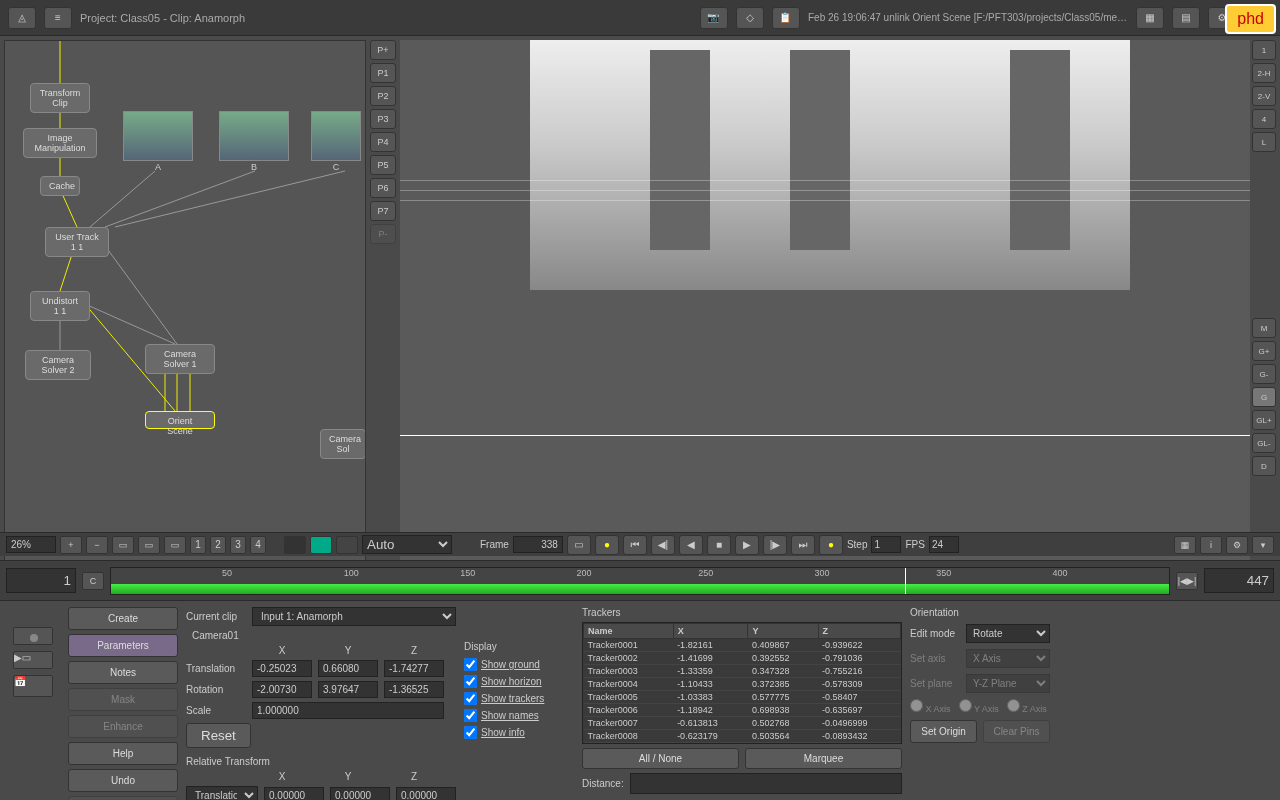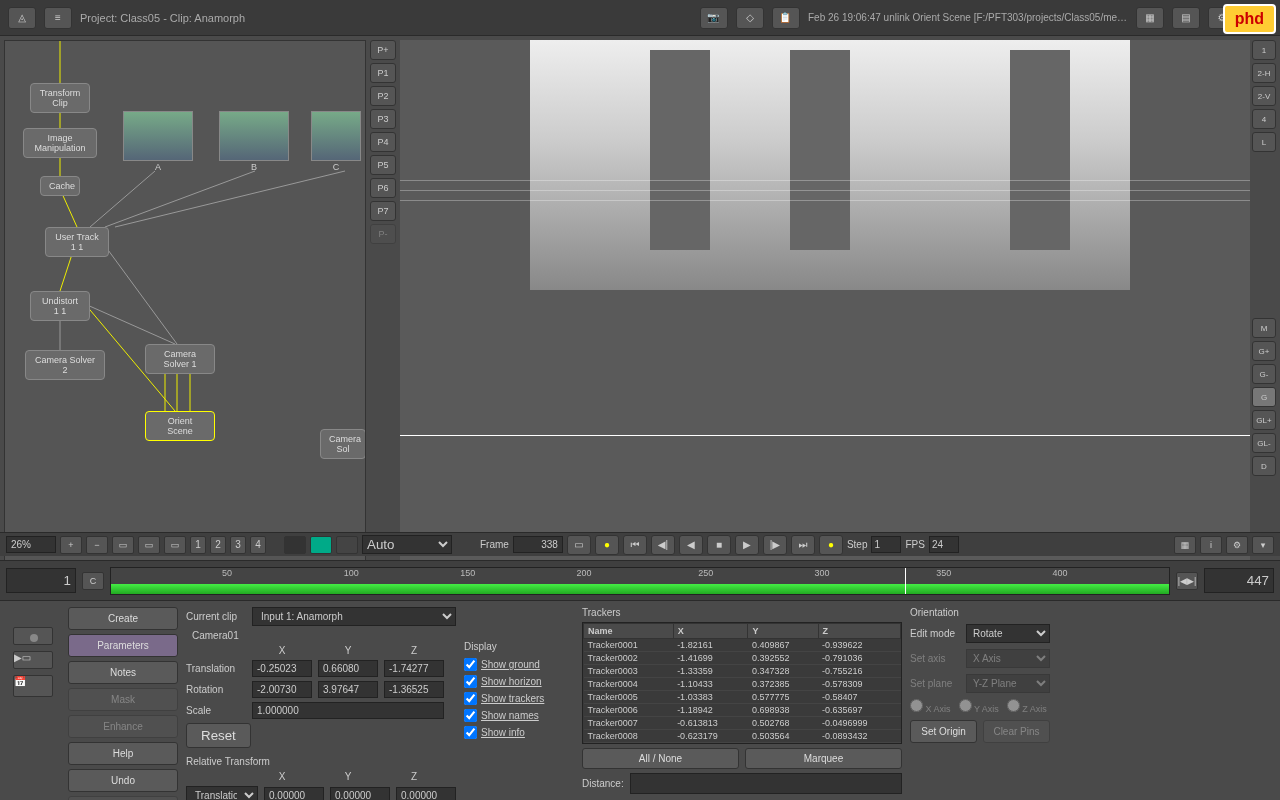--- a/index.html
+++ b/index.html
@@ -2,21 +2,21 @@
 <html><head>
 <meta charset="utf-8">
 <style>
 * { box-sizing: border-box; margin: 0; padding: 0; font-family: Arial, sans-serif; }
 body { background: #4a4a4a; color: #ccc; font-size: 10px; overflow: hidden; width: 1280px; height: 800px; position: relative; }
 .topbar { height: 36px; background: #3a3a3a; border-bottom: 1px solid #2a2a2a; display: flex; align-items: center; padding: 0 8px; gap: 8px; }
 .topbar .project-label { color: #aaa; font-size: 11px; }
 .topbar .spacer { flex: 1; }
 .topbar .icon-btn { width: 28px; height: 22px; background: #555; border: 1px solid #333; border-radius: 3px; display: flex; align-items: center; justify-content: center; cursor: pointer; }
 .topbar .msg { color: #aaa; font-size: 10px; max-width: 320px; overflow: hidden; text-overflow: ellipsis; white-space: nowrap; }
-.badge-phd { position: absolute; right: 4px; top: 4px; background: #ffcc33; color: #c00; font-weight: bold; font-size: 16px; padding: 4px 10px; border-radius: 4px; border: 2px solid #fff; }
+.badge-phd { position: absolute; right: 4px; top: 4px; background: #ffcc33; color: #c00; font-weight: normal; font-size: 16px; padding: 4px 10px; border-radius: 4px; border: 2px solid #fff; }
 .main-area { position: absolute; top: 36px; left: 0; right: 0; bottom: 0; display: flex; }
 
 .left-panel { width: 400px; display: flex; flex-direction: column; }
 .node-area { flex: 1; background: #555; position: relative; border: 1px solid #333; margin: 4px; overflow: hidden; }
 .node-box { position: absolute; background: #6a6a6a; border: 1px solid #888; border-radius: 4px; padding: 4px 8px; font-size: 9px; text-align: center; color: #ddd; cursor: pointer; }
 .node-box.selected { border: 1px solid #ff0; }
 .thumb { position: absolute; width: 70px; height: 50px; background: linear-gradient(#7a8, #567); border: 1px solid #888; }
 .thumb-label { position: absolute; bottom: -12px; width: 100%; text-align: center; font-size: 9px; }
 .node-tab-row { height: 22px; display: flex; gap: 4px; padding: 0 8px; }
 .node-tab { background: #3a3a3a; border: 1px solid #666; border-radius: 3px 3px 0 0; padding: 3px 10px; font-size: 10px; cursor: pointer; }
@@ -127,23 +127,23 @@
           <line x1="160" y1="316" x2="160" y2="370" stroke="#ee0" stroke-width="1"></line>
           <line x1="150" y1="130" x2="85" y2="186" stroke="#999" stroke-width="1"></line>
           <line x1="250" y1="130" x2="100" y2="186" stroke="#999" stroke-width="1"></line>
           <line x1="340" y1="130" x2="110" y2="186" stroke="#999" stroke-width="1"></line>
         </svg>
         <div class="node-box" style="top:42px;left:25px;width:60px">Transform Clip</div>
         <div class="node-box" style="top:87px;left:18px;width:74px">Image Manipulation</div>
         <div class="node-box" style="top:135px;left:35px;width:40px">Cache</div>
         <div class="node-box" style="top:186px;left:40px;width:64px">User Track 1 1</div>
         <div class="node-box" style="top:250px;left:25px;width:60px">Undistort 1 1</div>
-        <div class="node-box" style="top:309px;left:20px;width:80px">Camera Solver 2</div>
+        <div class="node-box" style="top:309px;left:20px;width:66px">Camera Solver 2</div>
         <div class="node-box" style="top:303px;left:140px;width:70px">Camera Solver 1</div>
-        <div class="node-box selected" style="top:370px;left:140px;width:70px;height:30px">Orient Scene</div>
+        <div class="node-box selected" style="top:370px;left:140px;width:70px;height:18px">Orient Scene</div>
         <div class="node-box" style="top:388px;left:315px;width:46px">Camera Sol</div>
         <div class="thumb" style="top:70px;left:118px">
             <div class="thumb-label">A</div>
           </div>
         <div class="thumb" style="top:70px;left:214px">
             <div class="thumb-label">B</div>
           </div>
         <div class="thumb" style="top:70px;left:306px;width:50px">
             <div class="thumb-label">C</div>
           </div>

